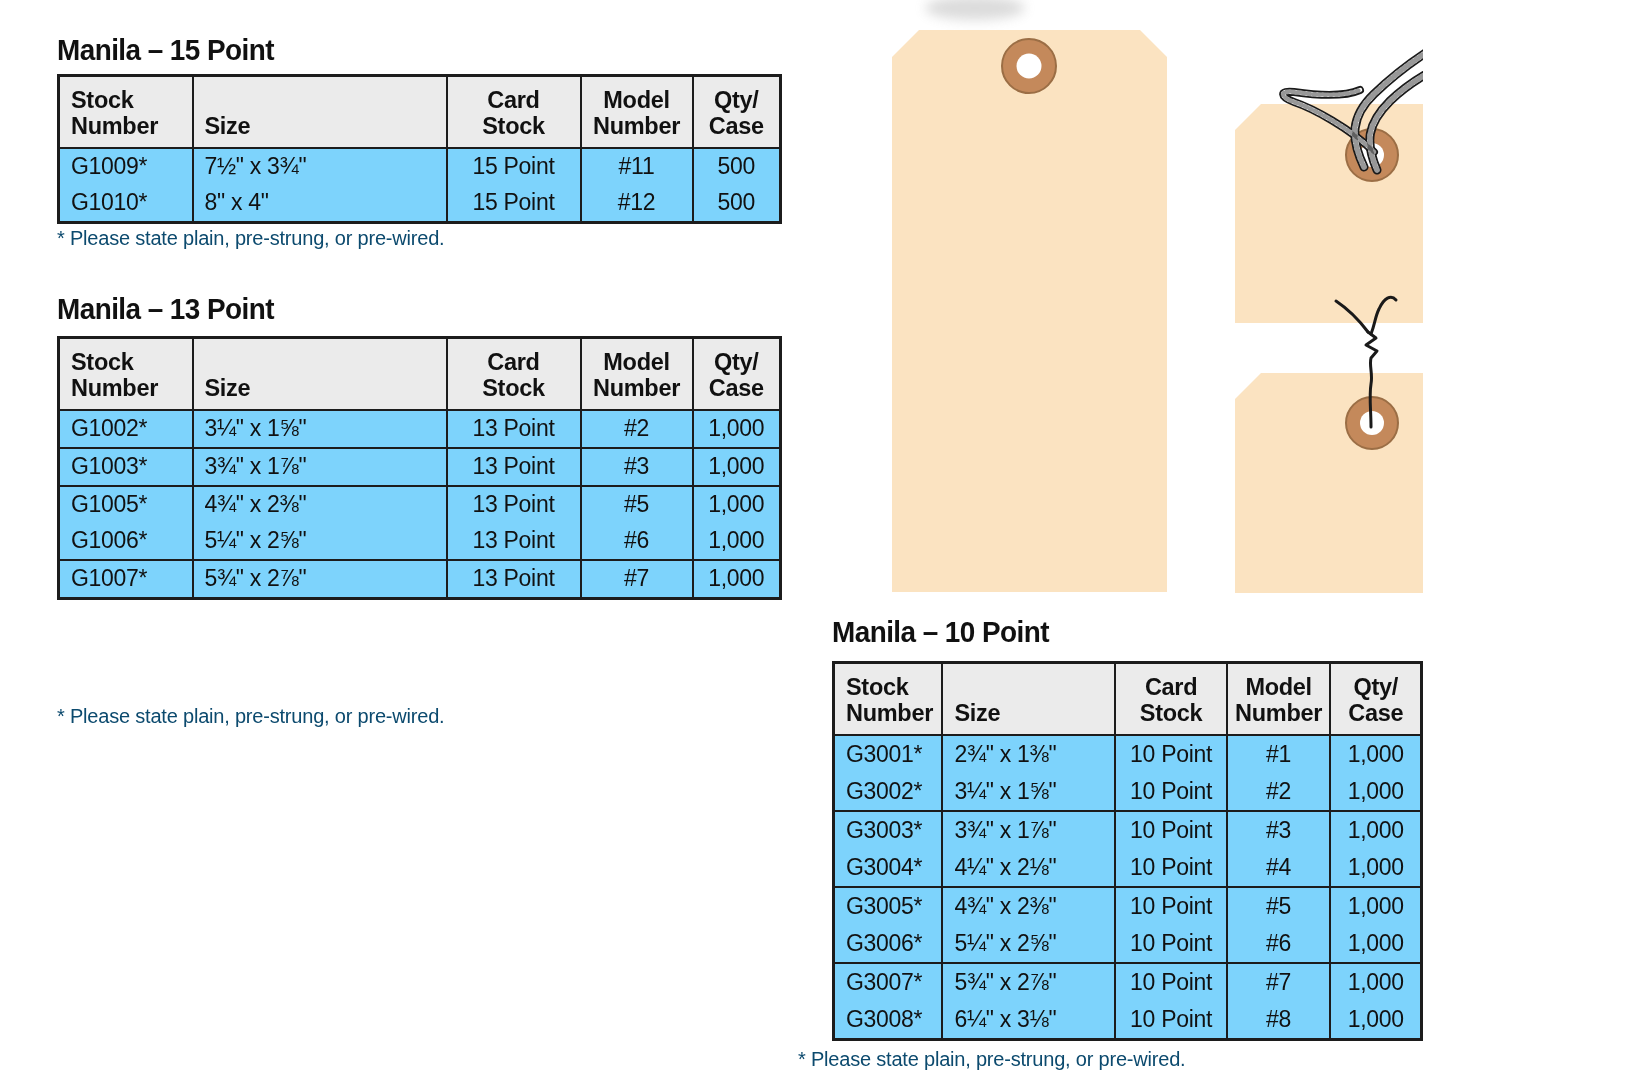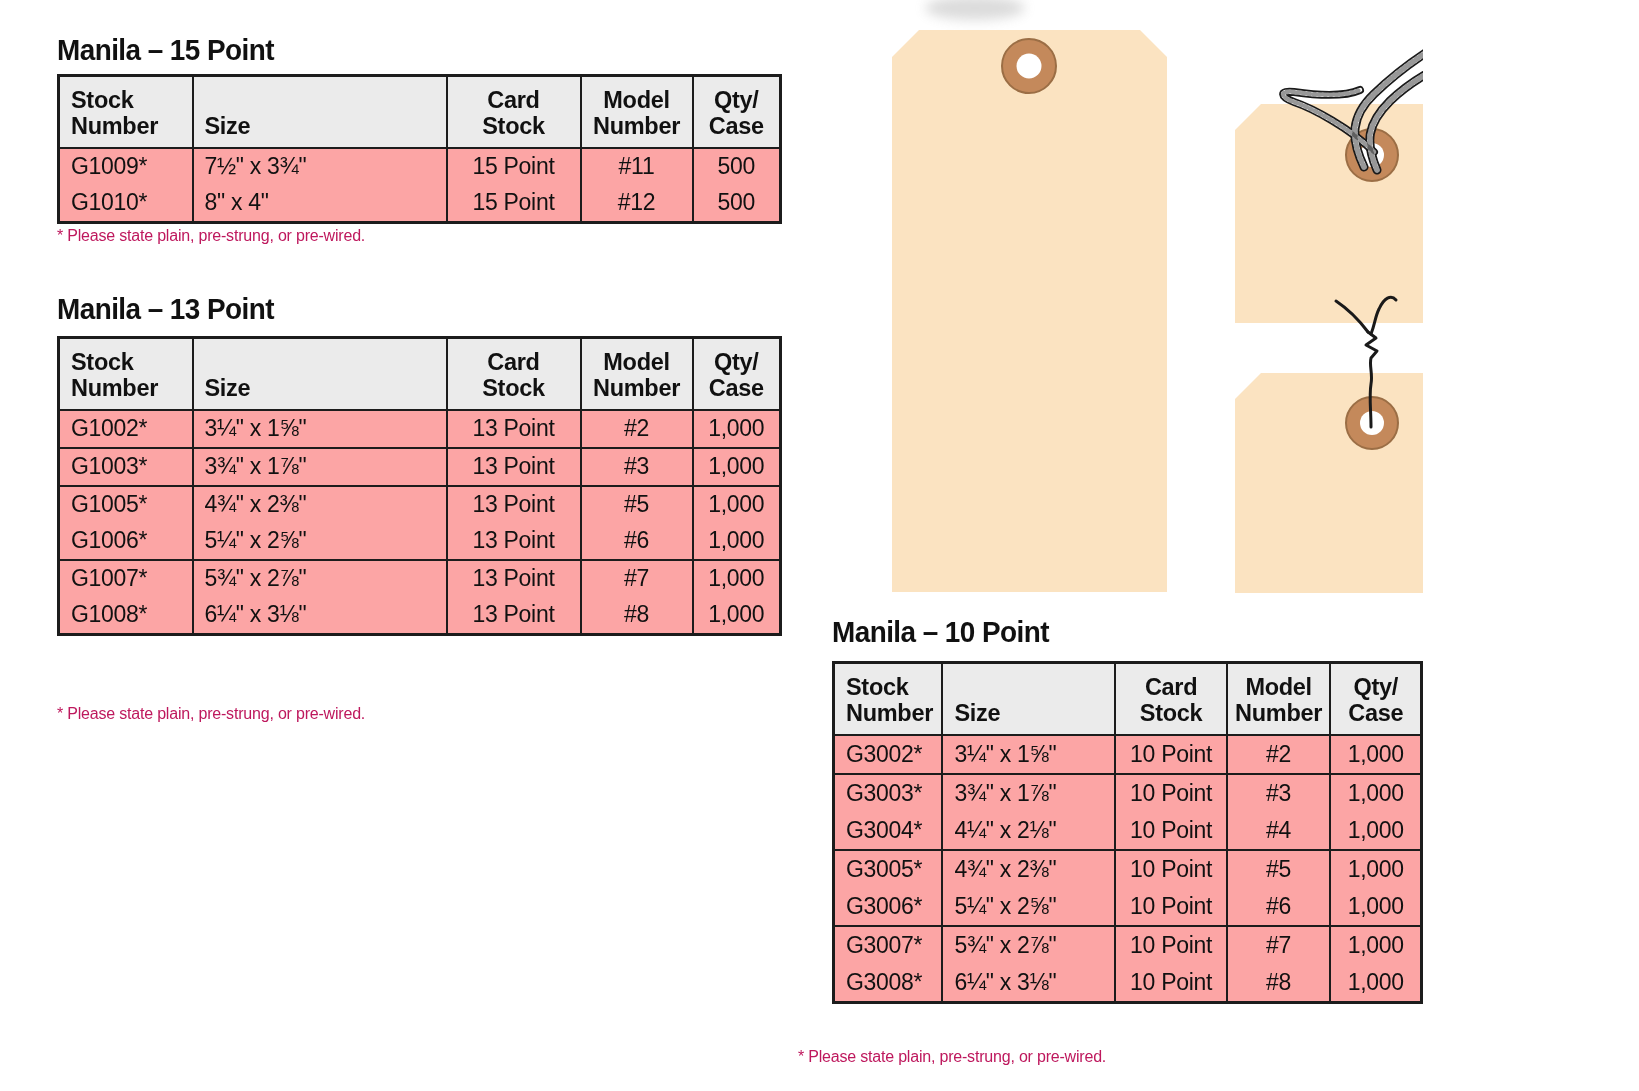--- a/index.html
+++ b/index.html
@@ -10,26 +10,26 @@
              letter-spacing:-0.6px;transform:scaleX(.93);transform-origin:0 50%;white-space:nowrap;}
   #title-15{left:57px;top:34px;}
   #title-13{left:57px;top:293px;}
   #title-10{left:832px;top:616px;}
 
   .tblwrap{position:absolute;}
   #table-15{left:57px;top:74px;}
   #table-13{left:57px;top:336px;}
   #table-10{left:832px;top:661px;}
 
-  .footnote{position:absolute;margin:0;font-size:16px;color:#be185d;letter-spacing:-0.2px;white-space:nowrap;}
+  .footnote{position:absolute;margin:0;font-size:20px;color:#0c4a6e;letter-spacing:-0.2px;white-space:nowrap;}
   #foot-15{left:57px;top:227px;}
   #foot-13{left:57px;top:705px;}
   #foot-10{left:798px;top:1048px;}
 
-  table.spec{border-collapse:collapse;border:3px solid #1c1c1c;background:#fca5a5;table-layout:fixed;}
+  table.spec{border-collapse:collapse;border:3px solid #1c1c1c;background:#7dd3fc;table-layout:fixed;}
   .spec th,.spec td{border-left:2px solid #1c1c1c;color:#111;letter-spacing:-0.3px;overflow:hidden;}
   .spec th:first-child,.spec td:first-child{border-left:none;}
   .spec thead th{background:#ebebeb;border-bottom:2px solid #1c1c1c;font-size:23.5px;font-weight:700;
                  vertical-align:bottom;padding:8px 6px 7px 6px;height:72px;box-sizing:border-box;line-height:1.1;}
   .spec td{font-size:23px;height:36px;padding:0 6px;vertical-align:middle;}
   #table-10 .spec td{height:37px;}
   .spec th.left,.spec td.left{text-align:left;padding-left:11px;}
   .spec th.center,.spec td.center{text-align:center;}
   .spec tr.group-start td{border-top:2px solid #1c1c1c;margin-top:18px;}
 
@@ -155,27 +155,20 @@
             <td class="center">#6</td>
             <td class="center">1,000</td>
           </tr>
           <tr class="group-start">
             <td class="left">G1007*</td>
             <td class="left">5¾" x 2⅞"</td>
             <td class="center">13 Point</td>
             <td class="center">#7</td>
             <td class="center">1,000</td>
           </tr>
-          <tr>
-            <td class="left">G1008*</td>
-            <td class="left">6¼" x 3⅛"</td>
-            <td class="center">13 Point</td>
-            <td class="center">#8</td>
-            <td class="center">1,000</td>
-          </tr>
         </tbody>
       </table>
     </div>
   <p class="footnote" id="foot-13">* Please state plain, pre-strung, or pre-wired.</p>
 
   <h2 class="sec-title" id="title-10">Manila – 10 Point</h2>
   <div class="tblwrap" id="table-10">
       <table class="spec">
         <colgroup>
           <col style="width: 111px;">
@@ -202,20 +195,27 @@
               <div>Number</div>
             </th>
             <th class="center">
               <div>Qty/</div>
               <div>Case</div>
             </th>
           </tr>
         </thead>
         <tbody>
           <tr>
+            <td class="left">G3001*</td>
+            <td class="left">2¾" x 1⅜"</td>
+            <td class="center">10 Point</td>
+            <td class="center">#1</td>
+            <td class="center">1,000</td>
+          </tr>
+          <tr>
             <td class="left">G3002*</td>
             <td class="left">3¼" x 1⅝"</td>
             <td class="center">10 Point</td>
             <td class="center">#2</td>
             <td class="center">1,000</td>
           </tr>
           <tr class="group-start">
             <td class="left">G3003*</td>
             <td class="left">3¾" x 1⅞"</td>
             <td class="center">10 Point</td>

